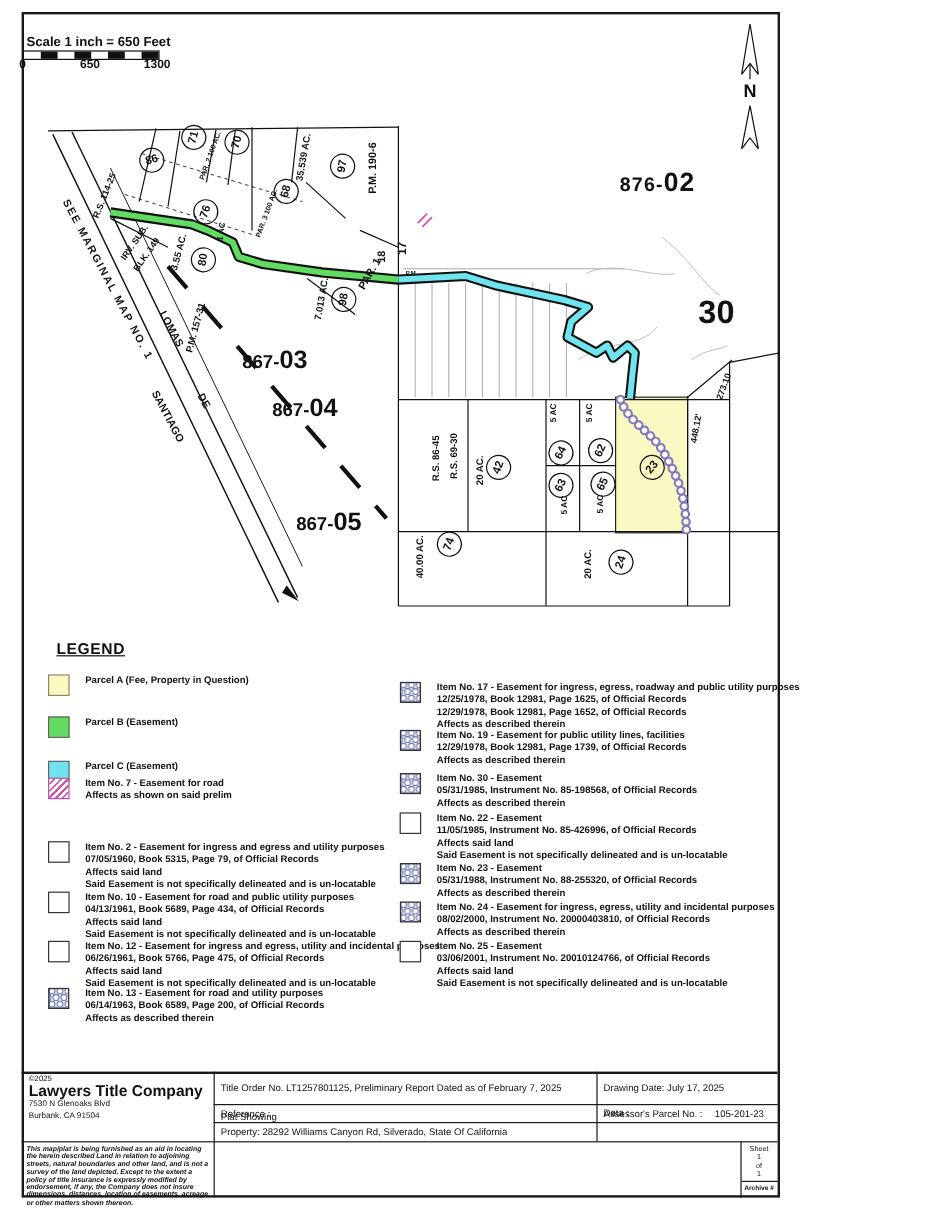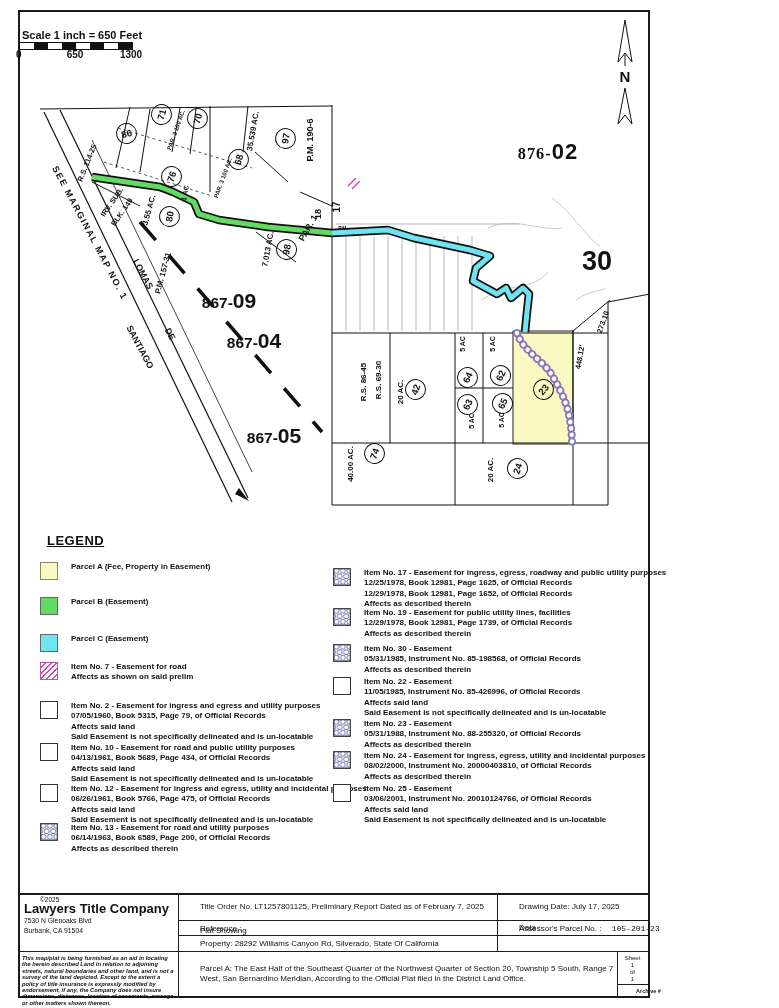--- a/index.html
+++ b/index.html
@@ -22,21 +22,21 @@
   
   .legend-title{position:absolute;left:47px;top:533px;font-weight:bold;font-size:13px;color:#111;
                 text-decoration:underline;letter-spacing:.5px;}
   .lg-item{position:absolute;display:flex;align-items:flex-start;}
   .lg-swatch{width:18px;height:18px;flex:none;box-sizing:border-box;}
   .sw-plain{background:#fff;border:1.4px solid #333;}
   .sw-pink{border:1.4px solid #c44fae;}
   .lg-lines{margin-left:13px;font-weight:bold;font-size:8px;line-height:10.3px;color:#111;white-space:nowrap;}
   
   .fline{position:absolute;background:#1a1a1a;}
-  .ftxt{position:absolute;font-size:8px;color:#111;white-space:nowrap;margin-left:16px;}
+  .ftxt{position:absolute;font-size:8px;color:#111;white-space:nowrap;}
   .disclaimer{position:absolute;left:22px;top:955px;width:152px;font-size:5.8px;line-height:6.4px;
               font-weight:bold;font-style:italic;color:#111;white-space:normal;}
   .plat2{white-space:normal;width:424px;line-height:9.5px;}
   .sheetbox{position:absolute;left:618px;top:955px;width:29px;text-align:center;font-size:6px;
             line-height:7px;color:#111;}
   .company{position:absolute;left:24px;top:901px;font-weight:bold;font-size:13px;color:#111;white-space:nowrap;}
   .smalladdr{position:absolute;left:24px;font-size:6.8px;color:#111;}
 </style>
 </head>
 <body>
@@ -143,22 +143,22 @@
     <path id="route-purple-dots" fill="none" stroke="#8677BD" stroke-width="8" stroke-dasharray="0.1 6.5" stroke-linecap="round" d="M517 333 C523 350 538 357 550 372 C558 385 566 400 569 415 C571 425 572 434 572 444"></path>
     <path fill="none" stroke="#fff" stroke-width="4.5" stroke-dasharray="0.1 6.5" stroke-linecap="round" d="M517 333 C523 350 538 357 550 372 C558 385 566 400 569 415 C571 425 572 434 572 444"></path>
 
     <g stroke="#D24FB0" stroke-width="1.4">
       <line x1="348" y1="186" x2="356" y2="178"></line>
       <line x1="352" y1="189" x2="360" y2="181"></line>
     </g>
   </svg>
 
   <div id="map-labels">
-      <div class="maplabel" style="left: 548px; top: 152px; font-size: 22px; letter-spacing: 1px; transform: translate(-50%, -50%) rotate(0deg);"><span style="font-size: 0.74em; font-family: Liberation Serif, serif;">876-</span><span>02</span></div>
-      <div class="maplabel" style="left: 229px; top: 301px; font-size: 21px; transform: translate(-50%, -50%) rotate(0deg);"><span style="font-size: 0.74em;">867-</span><span>09</span></div>
+      <div class="maplabel" style="left: 548px; top: 152px; font-size: 22px; letter-spacing: 1px; transform: translate(-50%, -50%) rotate(0deg);"><span style="font-size: 0.74em;">876-</span><span>02</span></div>
+      <div class="maplabel" style="left: 229px; top: 301px; font-size: 21px; transform: translate(-50%, -50%) rotate(0deg);"><span style="font-size: 0.74em;">867-</span><span>03</span></div>
       <div class="maplabel" style="left: 254px; top: 341px; font-size: 21px; transform: translate(-50%, -50%) rotate(0deg);"><span style="font-size: 0.74em;">867-</span><span>04</span></div>
       <div class="maplabel" style="left: 274px; top: 436px; font-size: 21px; transform: translate(-50%, -50%) rotate(0deg);"><span style="font-size: 0.74em;">867-</span><span>05</span></div>
       <div class="maplabel" style="left: 597px; top: 261px; font-size: 27px; transform: translate(-50%, -50%) rotate(0deg);">30</div>
       <div class="maplabel" style="left: 378px; top: 380px; font-size: 8px; transform: translate(-50%, -50%) rotate(-90deg);">R.S. 69-30</div>
       <div class="maplabel" style="left: 363px; top: 382px; font-size: 8px; transform: translate(-50%, -50%) rotate(-90deg);">R.S. 86-45</div>
       <div class="maplabel" style="left: 400px; top: 392px; font-size: 8px; transform: translate(-50%, -50%) rotate(-90deg);">20 AC.</div>
       <div class="maplabel" style="left: 350px; top: 464px; font-size: 8px; transform: translate(-50%, -50%) rotate(-90deg);">40.00 AC.</div>
       <div class="maplabel" style="left: 490px; top: 470px; font-size: 8px; transform: translate(-50%, -50%) rotate(-90deg);">20 AC.</div>
       <div class="maplabel" style="left: 462px; top: 344px; font-size: 7px; transform: translate(-50%, -50%) rotate(-90deg);">5 AC</div>
       <div class="maplabel" style="left: 492px; top: 344px; font-size: 7px; transform: translate(-50%, -50%) rotate(-90deg);">5 AC</div>
@@ -236,36 +236,36 @@
         <span>24</span>
       </div>
     </div>
   <div class="north-n">N</div>
 
   <div class="legend-title">LEGEND</div>
   <div id="legend-left">
       <div class="lg-item" style="left: 40px; top: 562px;">
         <div class="lg-swatch" style="background: rgb(250, 249, 194); border: 1.4px solid rgb(138, 138, 96);"></div>
         <div class="lg-lines">
-          <div>Parcel A (Fee, Property in Easement)</div>
+          <div>Parcel A (Fee, Property in Question)</div>
         </div>
       </div>
       <div class="lg-item" style="left: 40px; top: 597px;">
         <div class="lg-swatch" style="background: rgb(98, 219, 98); border: 1.4px solid rgb(102, 102, 102);"></div>
         <div class="lg-lines">
           <div>Parcel B (Easement)</div>
         </div>
       </div>
       <div class="lg-item" style="left: 40px; top: 634px;">
         <div class="lg-swatch" style="background: rgb(111, 228, 239); border: 1.4px solid rgb(102, 102, 102);"></div>
         <div class="lg-lines">
           <div>Parcel C (Easement)</div>
         </div>
       </div>
-      <div class="lg-item" style="left: 40px; top: 662px;">
+      <div class="lg-item" style="left: 40px; top: 648px;">
         <div class="lg-swatch sw-pink" style="background: repeating-linear-gradient(135deg, rgb(255, 255, 255) 0px, rgb(255, 255, 255) 2.6px, rgb(210, 79, 176) 2.6px, rgb(210, 79, 176) 4px);"></div>
         <div class="lg-lines">
           <div>Item No. 7 -  Easement for road</div>
           <div>Affects as shown on said prelim</div>
         </div>
       </div>
       <div class="lg-item" style="left: 40px; top: 701px;">
         <div class="lg-swatch sw-plain"></div>
         <div class="lg-lines">
           <div>Item No. 2 -  Easement for ingress and egress and utility purposes</div>
@@ -389,25 +389,24 @@
   <div class="smalladdr" style="top:917px;">7530 N Glenoaks Blvd</div>
   <div class="smalladdr" style="top:927px;">Burbank, CA 91504</div>
   <div class="disclaimer">This map/plat is being furnished as an aid in locating the herein described Land in relation to adjoining streets, natural boundaries and other land, and is not a survey of the land depicted. Except to the extent a policy of title insurance is expressly modified by endorsement, if any, the Company does not insure dimensions, distances, location of easements, acreage or other matters shown thereon.</div>
 
   <div class="ftxt" style="left:184px;top:902px;">Title Order No. LT1257801125, Preliminary Report Dated as of February 7, 2025</div>
   <div class="ftxt" style="left:184px;top:924px;">Reference :</div>
   <div class="ftxt" style="left:184px;top:939px;">Property: 28292 Williams Canyon Rd, Silverado, State Of California</div>
   <div class="ftxt" style="left:503px;top:902px;">Drawing Date: July 17, 2025</div>
   <div class="ftxt" style="left:503px;top:924px;">
     <span>Assessor's Parcel No. :</span>
-    <span style="margin-left:8px;font-family:Liberation Mono, monospace;">105-201-23</span>
+    <span style="margin-left:8px;">105-201-23</span>
   </div>
   <div class="ftxt" style="left:503px;top:923px;">Data :</div>
   <div class="ftxt" style="left:184px;top:926px;">Plat Showing</div>
-  <div class="ftxt plat2" style="left:184px;top:964px;">Parcel A: The East Half of the Southeast Quarter of the Northwest Quarter of Section 20, Township 5 South, Range 7 West, San Bernardino Meridian, According to the Official Plat filed in the District Land Office.</div>
 
   <div class="sheetbox">
     <div>Sheet</div>
     <div>1</div>
     <div>of</div>
     <div>1</div>
   </div>
   <div class="ftxt" style="left:618px;top:988px;width:29px;text-align:center;font-size:5.5px;font-weight:bold;">Archive #</div>
 </div>
 

